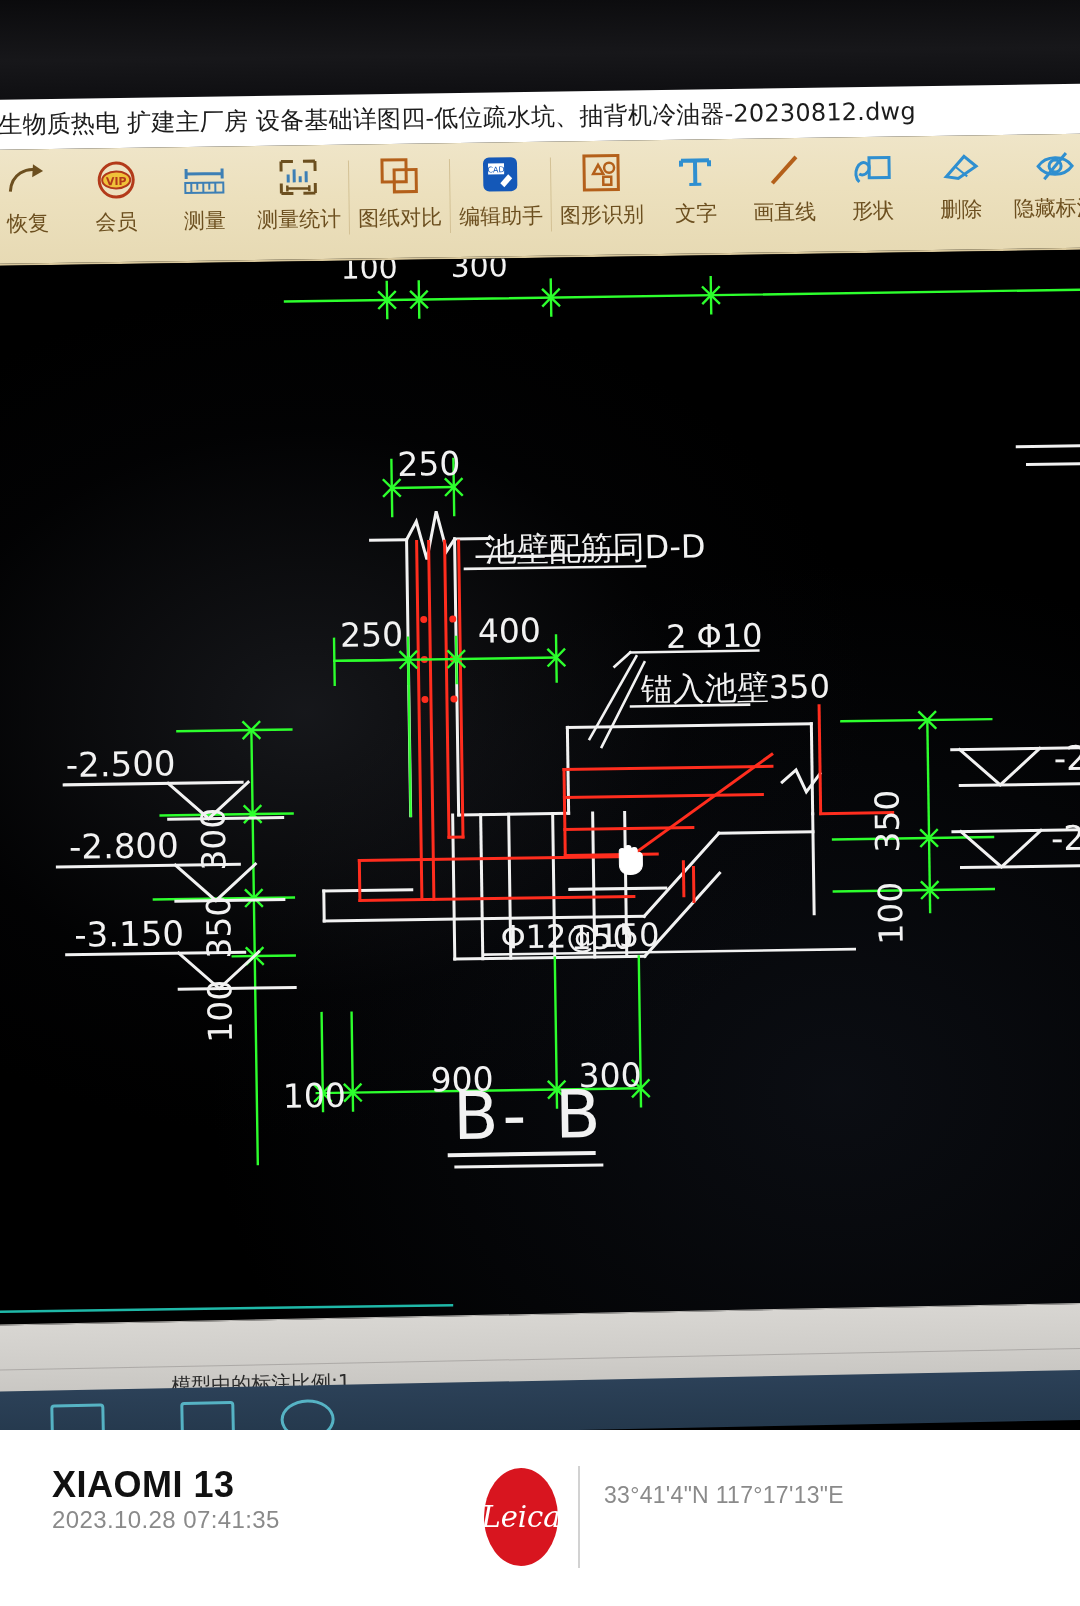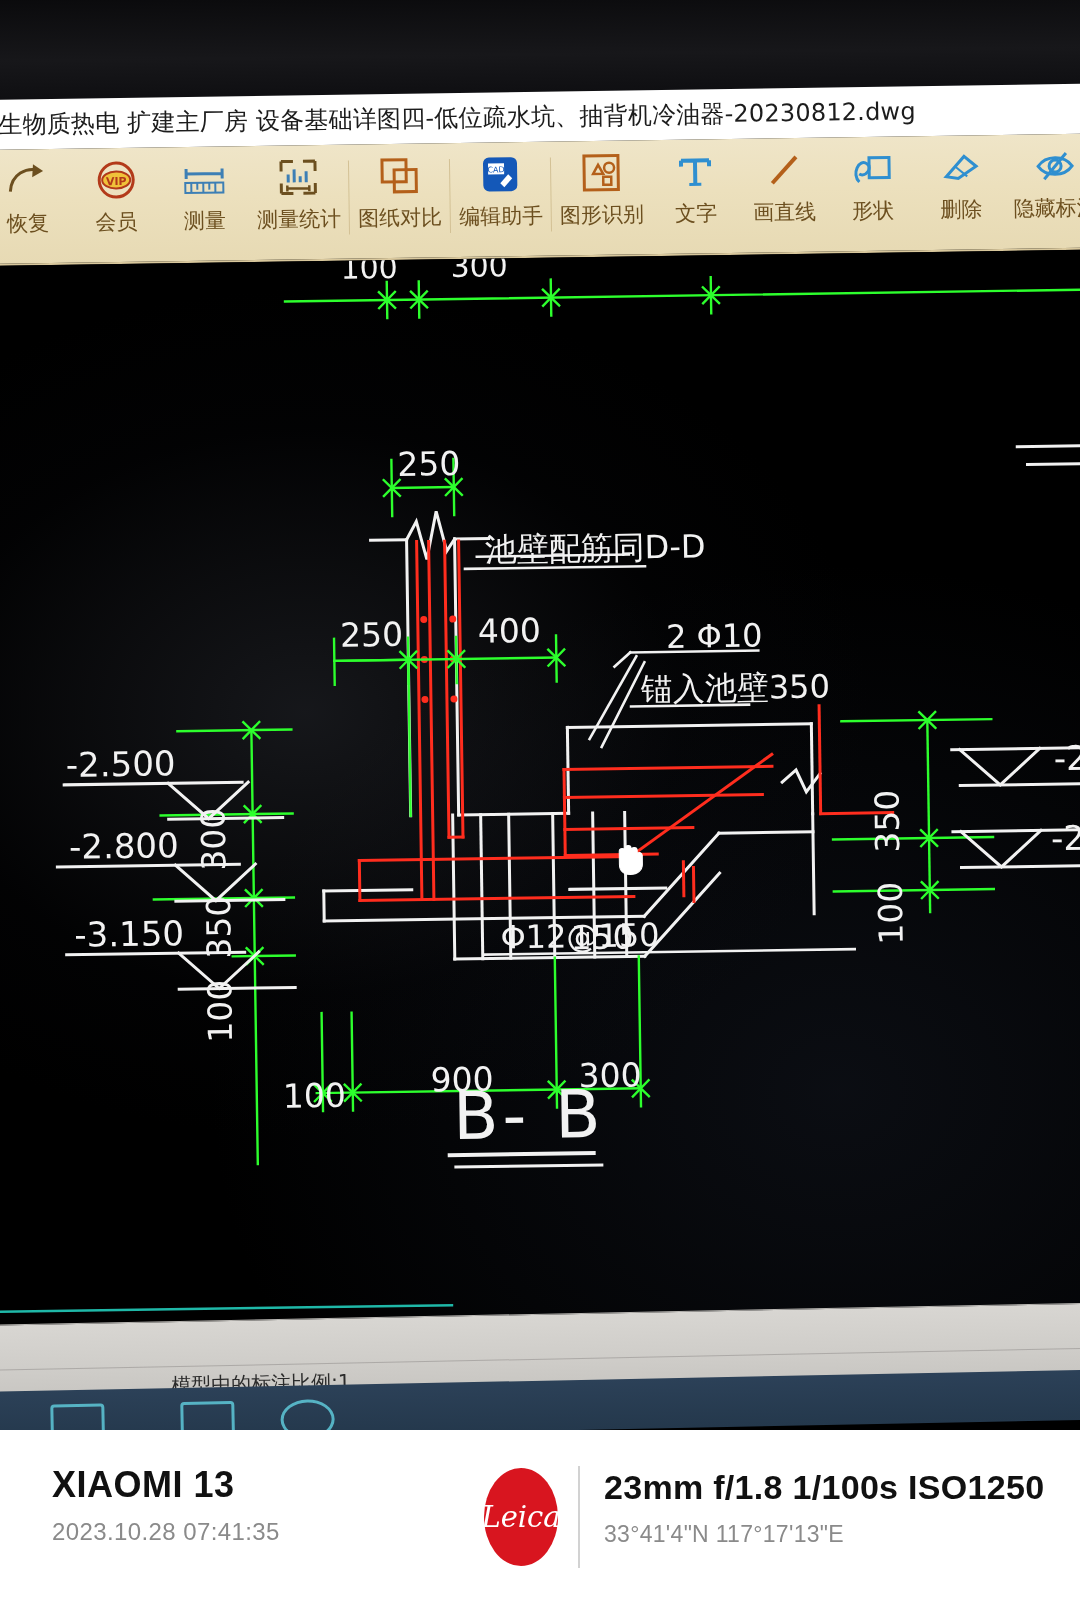--- a/index.html
+++ b/index.html
@@ -117,21 +117,21 @@
   .tb-tile { position:absolute; top:14px; width:54px; height:40px; border:3px solid #5ec8d8; border-radius:4px; opacity:.85;}
 
   
   .footer {
     position:absolute; left:0; top:1430px; width:1080px; height:196px;
     background:#ffffff;
   }
   .f-left { position:absolute; left:52px; top:34px; }
   .f-model { font-size:36px; font-weight:700; color:#111; letter-spacing:.5px;
              font-family:"Liberation Sans","DejaVu Sans",sans-serif; }
-  .f-date { margin-top:12px; font-size:24px; color:#8a8a8a; letter-spacing:.4px;
+  .f-date { margin-top:0; font-size:24px; color:#8a8a8a; letter-spacing:.4px;
             font-family:"Liberation Sans","DejaVu Sans",sans-serif; }
   .f-logo { position:absolute; left:484px; top:38px; width:74px; height:98px;
             background:#d8151f; border-radius:50%;
             display:flex; align-items:center; justify-content:center; }
   .f-logo span { color:#fff; font-size:29px; font-style:italic; font-family:"DejaVu Serif","Liberation Serif",serif; }
   .f-div { position:absolute; left:578px; top:36px; width:2px; height:102px; background:#d2d2d2; }
   .f-right { position:absolute; left:604px; top:38px; }
   .f-exif { font-size:34px; font-weight:700; color:#111; white-space:nowrap; letter-spacing:.3px;
             font-family:"Liberation Sans","DejaVu Sans",sans-serif; }
   .f-geo { margin-top:14px; font-size:23px; color:#8a8a8a; white-space:nowrap; letter-spacing:.3px;
@@ -538,18 +538,17 @@
   <div class="footer">
     <div class="f-left">
       <div class="f-model">XIAOMI 13</div>
       <div class="f-date">2023.10.28  07:41:35</div>
     </div>
     <div class="f-logo">
       <span>Leica</span>
     </div>
     <div class="f-div"></div>
     <div class="f-right">
-      <div class="f-exif">23mm  f/1.8  1/100s  ISO1250</div>
       <div class="f-geo">33°41'4"N  117°17'13"E</div>
     </div>
   </div>
 
 </div>
 
 </body></html>

